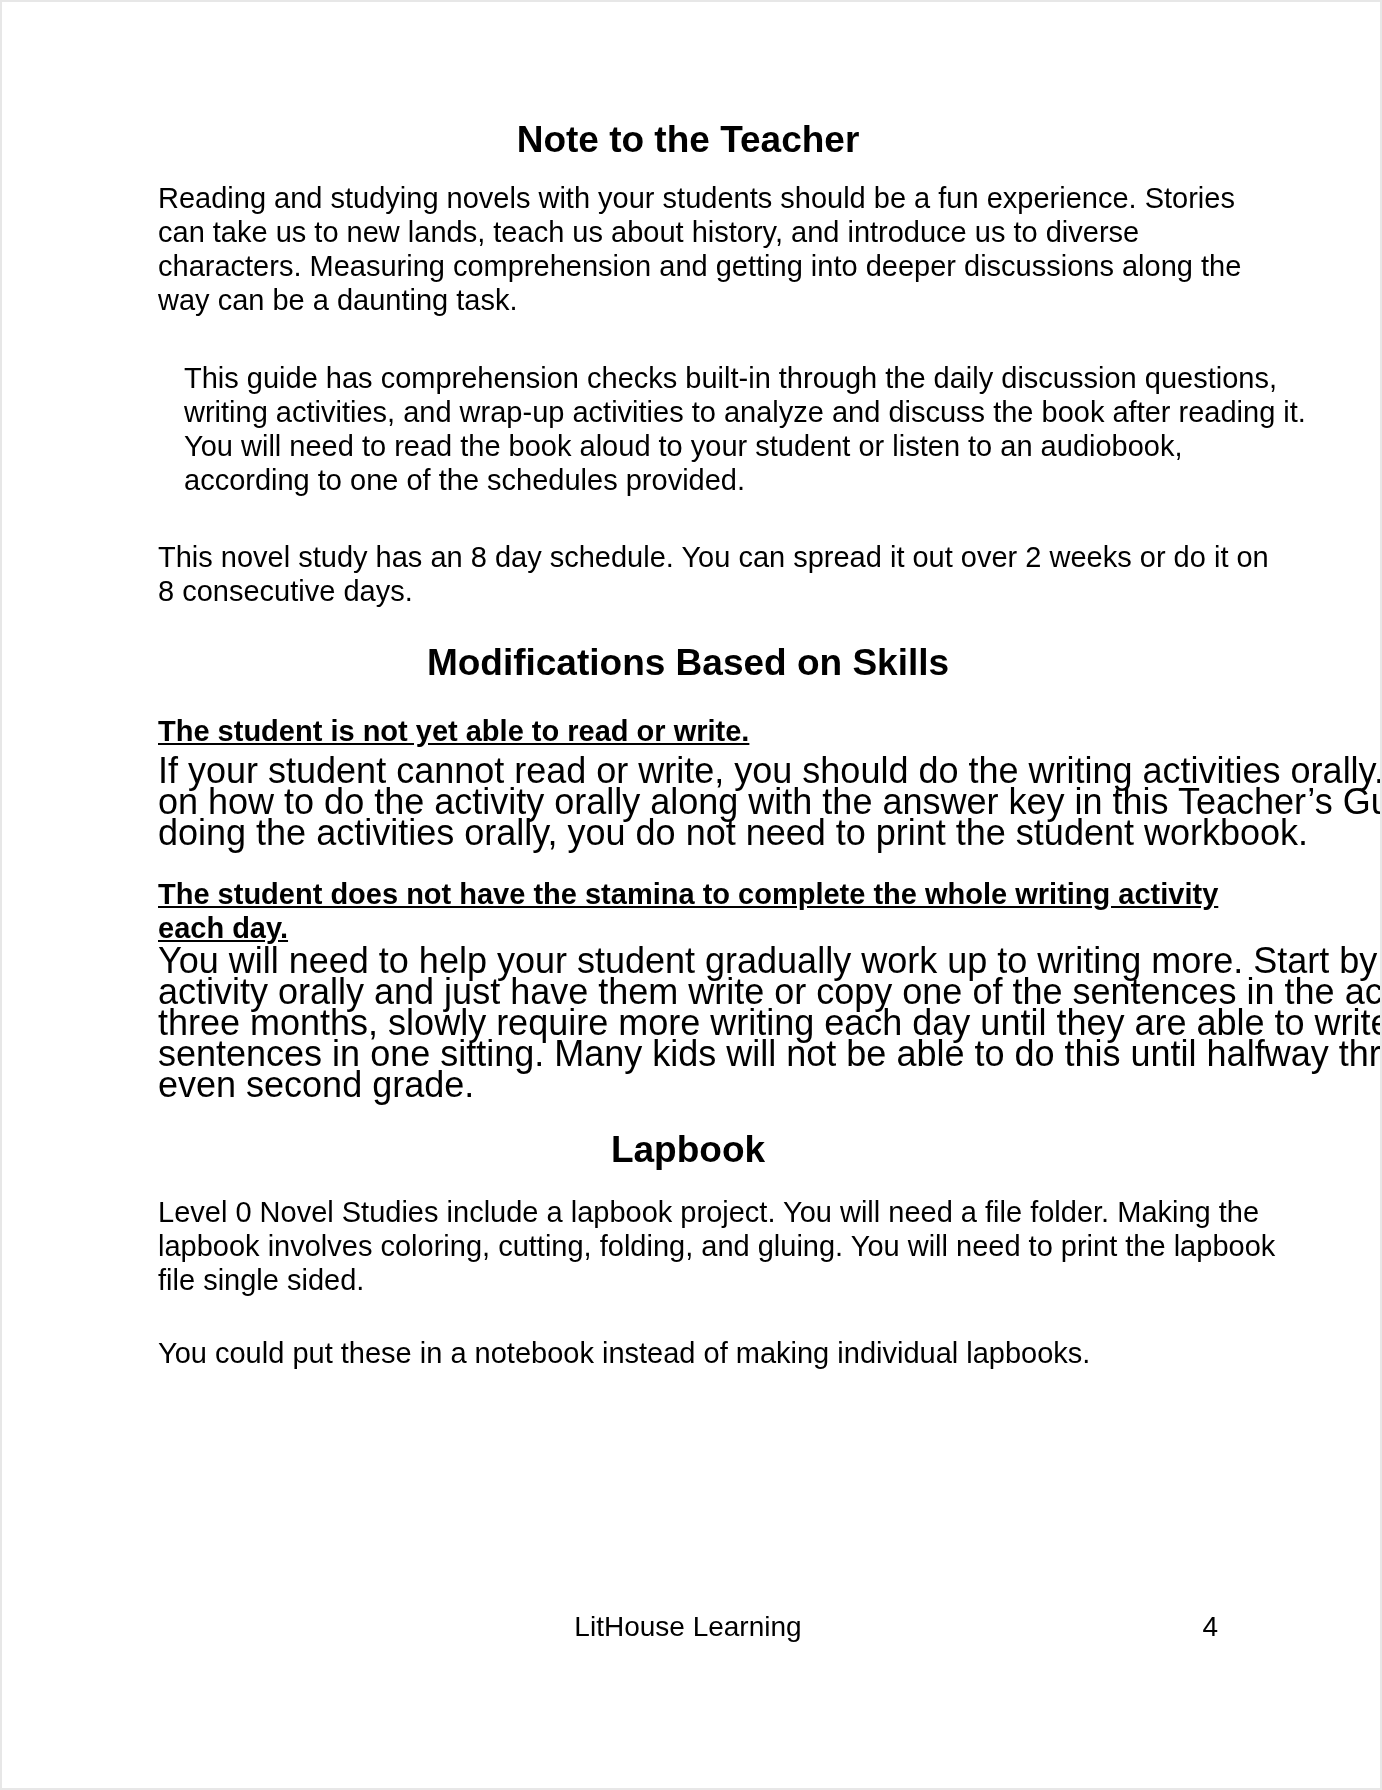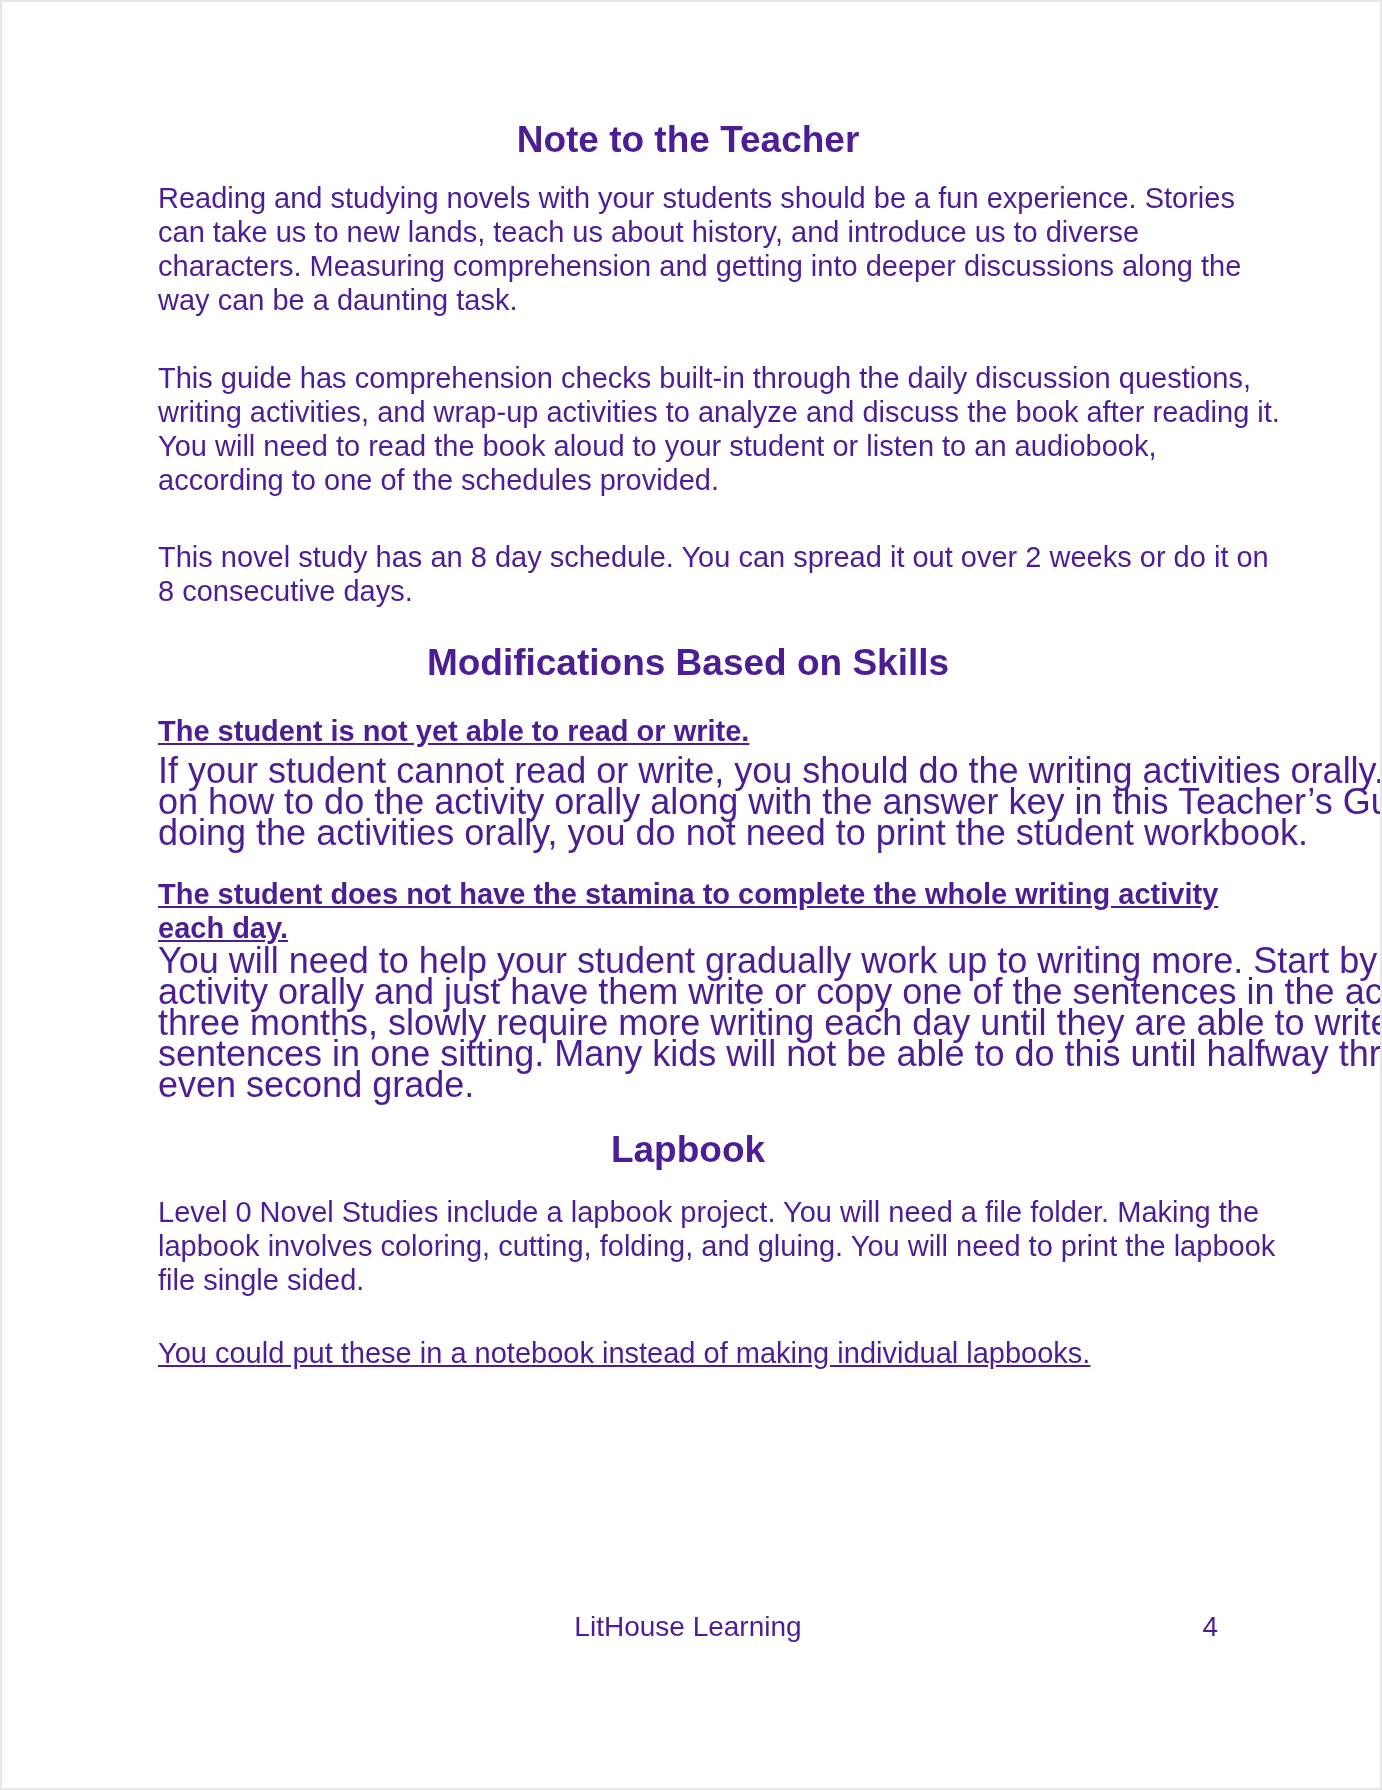--- a/index.html
+++ b/index.html
@@ -8,21 +8,21 @@
     background: #ffffff;
   }
   .page {
     position: relative;
     width: 1382px;
     height: 1790px;
     background: #ffffff;
     border: 2px solid #e7e7e7;
     box-sizing: border-box;
     font-family: "Liberation Sans", "DejaVu Sans", sans-serif;
-    color: #4c1d95;
+    color: #000000;
     overflow: hidden;
   }
   .content {
     position: absolute;
     top: 116px;
     left: 156px;
     width: 1060px;
   }
   h1, h2, h3, p {
     margin: 0;
@@ -68,23 +68,23 @@
   .footer-page-number {
     position: absolute;
     top: 0;
     right: 0;
   }
   
   .mt19 { margin-top: 19px; }
   .mt23 { margin-top: 23px; }
   .mt29 { margin-top: 29px; }
   .mt33 { margin-top: 33px; }
-  .mt39 { margin-top: 39px; text-decoration: underline; }
+  .mt39 { margin-top: 39px; }
   .mt43 { margin-top: 43px; }
-  .mt44 { margin-top: 44px; }
+  .mt44 { margin-top: 44px; margin-left: 26px; }
   .mt54 { margin-top: 28px; }
   .mt7  { margin-top: 7px; }
   .mt0  { margin-top: 0; }
 </style>
 </head>
 <body>
 
 <div class="page">
   <div class="content">
 

